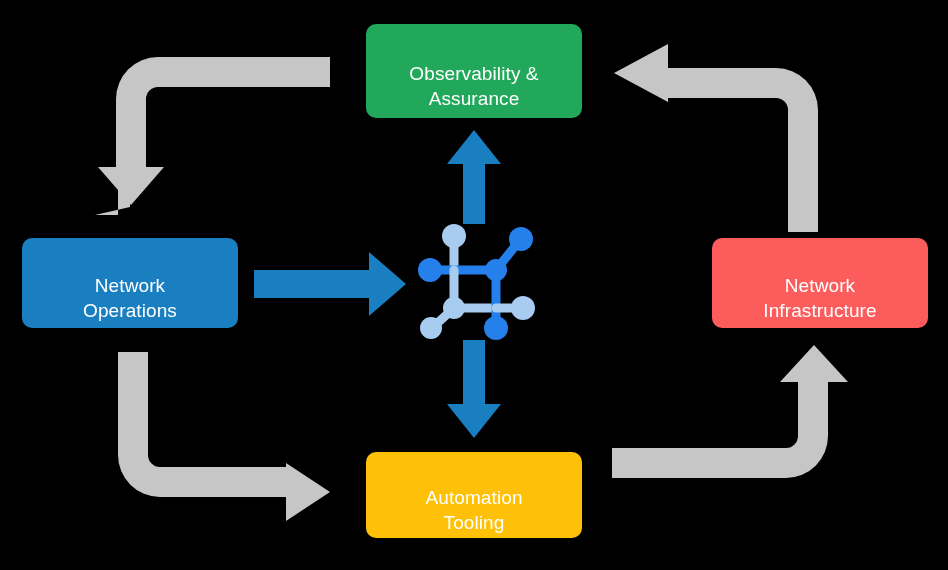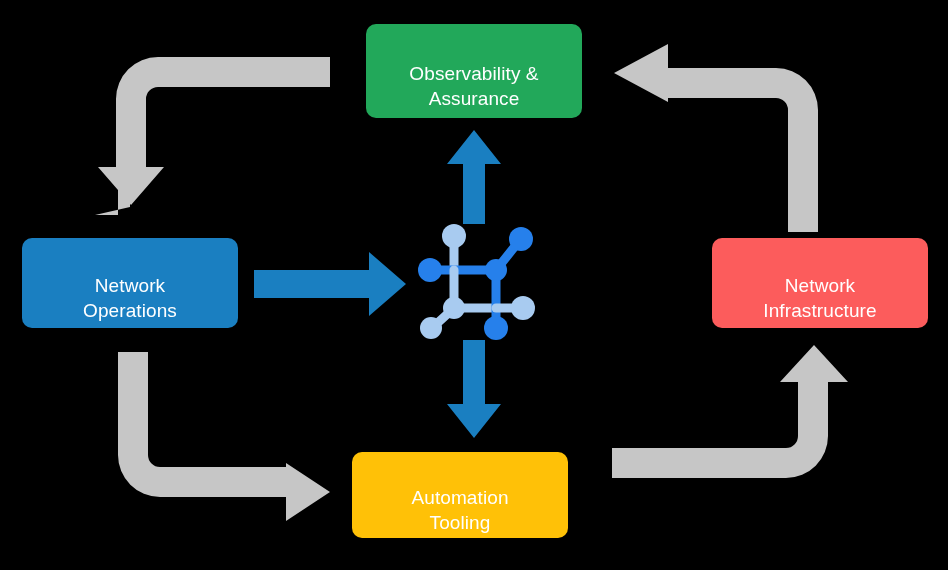--- a/index.html
+++ b/index.html
@@ -6,21 +6,21 @@
   body{width:948px;height:570px;overflow:hidden;
        font-family:"Liberation Sans","DejaVu Sans",sans-serif;}
   #stage{position:relative;width:948px;height:570px;background:#000;}
   .box{position:absolute;border-radius:10px;display:flex;align-items:center;
        justify-content:center;text-align:center;color:#fff;font-size:19px;
        line-height:1.34;font-weight:400;letter-spacing:.1px;}
   .box span{display:block;padding:0 8px;margin-top:30px;}
   #box-observability{left:366px;top:24px;width:216px;height:94px;}
   #box-operations{left:22px;top:238px;width:216px;height:90px;}
   #box-infrastructure{left:712px;top:238px;width:216px;height:90px;}
-  #box-automation{left:352px;top:452px;width:216px;height:86px;}
+  #box-automation{left:366px;top:452px;width:216px;height:86px;}
   .layer{position:absolute;left:0;top:0;width:948px;height:570px;
          pointer-events:none;}
   .node-icon{position:absolute;left:418px;top:220px;width:120px;height:120px;}
 </style>
 </head>
 <body>
 
 <div id="stage">
 
   <svg class="layer" viewBox="0 0 948 570" width="948" height="570">

